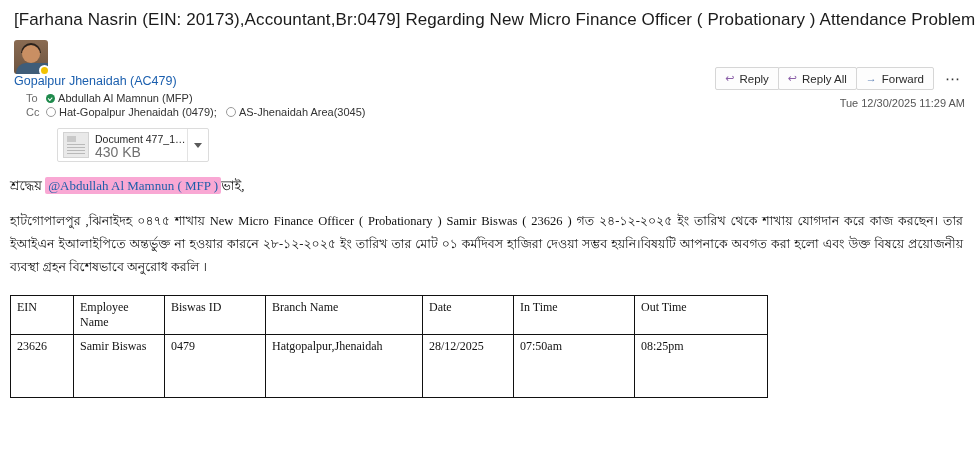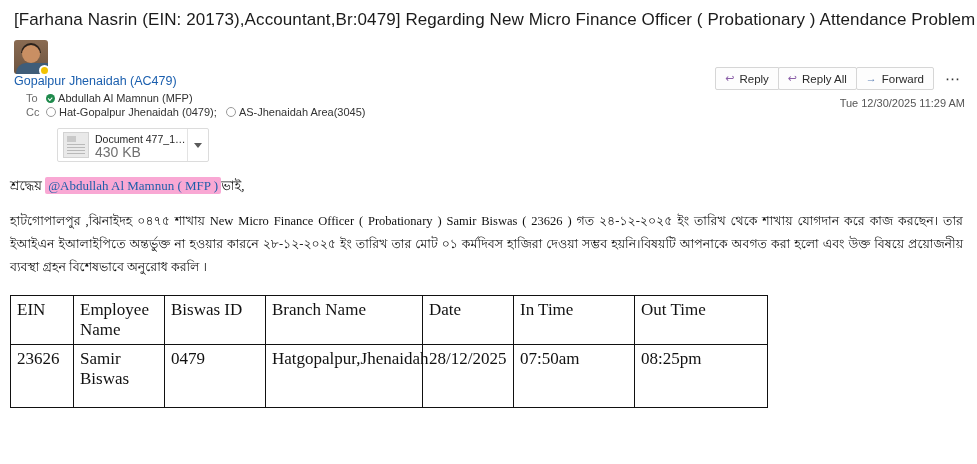--- a/index.html
+++ b/index.html
@@ -280,21 +280,21 @@
   .para { margin-bottom: 12px; font-size: 12.5px; }
   .para.dense { line-height: 1.85; text-align: justify; }
   .note { margin-bottom: 14px; font-size: 12.5px; }
   
   .tbl-wrap { padding: 0 14px 0 10px; }
   table.att {
     border-collapse: collapse;
     table-layout: fixed;
     width: 660px;
     font-family: "Liberation Serif", serif;
-    font-size: 17px;
+    font-size: 12px;
     color: #111;
     margin-top: 16px;
   }
   table.att th, table.att td {
     border: 1px solid #111;
     padding: 4px 6px;
     vertical-align: top;
     text-align: left;
     font-weight: normal;
   }

